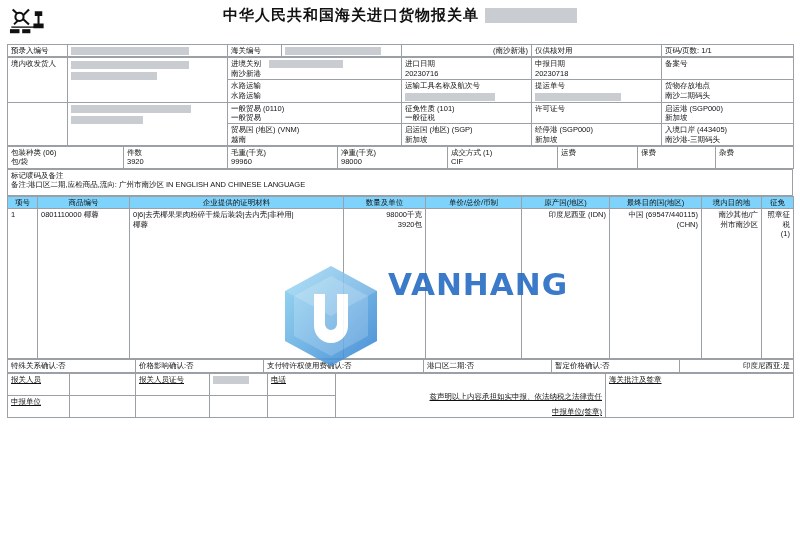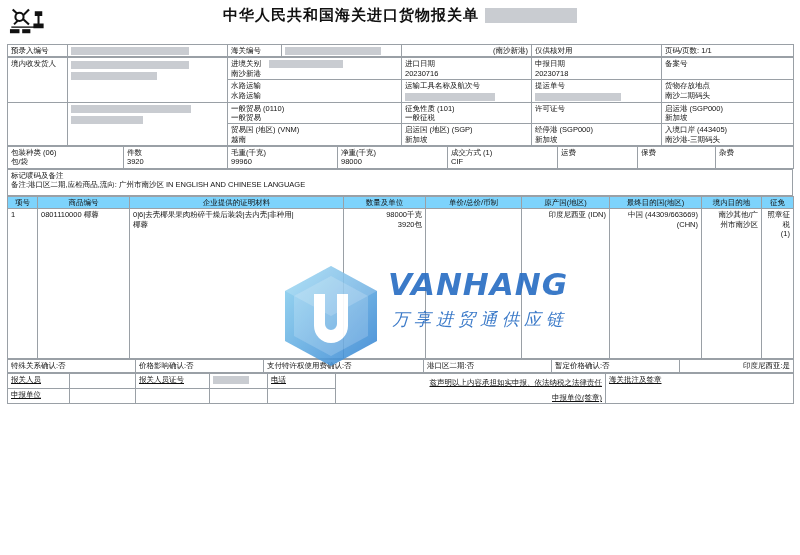--- a/index.html
+++ b/index.html
@@ -75,21 +75,20 @@
   }
   .tall2 { height: 150px; }
 
   
   .wm {
     position: absolute;
     left: 276px; top: 262px;
     width: 420px; height: 108px;
     pointer-events: none;
     opacity: 0.92;
-    font-style: italic;
   }
   .wm-text {
     position: absolute;
     left: 112px; top: 4px;
     font-family: "DejaVu Sans", sans-serif;
     font-size: 31px;
     font-weight: bold;
     color: #2b6fc4;
     letter-spacing: 1px;
   }
@@ -350,21 +349,21 @@
         <div>椰蓉</div>
       </td>
       <td class="center">
         <div>98000千克</div>
         <div>3920包</div>
       </td>
       <td>
         <div></div>
       </td>
       <td class="center">印度尼西亚 (IDN)</td>
-      <td class="center">中国 (44309/663669) (CHN)</td>
+      <td class="center">中国 (69547/440115) (CHN)</td>
       <td class="center">
         <div>南沙其他/广</div>
         <div>州市南沙区</div>
       </td>
       <td class="center">
         <div>照章征税</div>
         <div>(1)</div>
       </td>
     </tr>
   </tbody>
@@ -414,21 +413,21 @@
       <col style="width:188px">
     </colgroup>
     <tbody>
         <tr>
       <td>报关人员</td>
       <td></td>
       <td>报关人员证号</td>
       <td><span class="redact" style="width:36px"></span></td>
       <td>电话</td>
       <td rowspan="2" class="center">
-        <div style="margin-top:3px">兹声明以上内容承担如实申报、依法纳税之法律责任</div>
+        <div style="margin-top:17px">兹声明以上内容承担如实申报、依法纳税之法律责任</div>
         <div style="margin-top:6px">申报单位(签章)</div>
       </td>
       <td rowspan="2">海关批注及签章</td>
     </tr>
     <tr>
       <td>申报单位</td>
       <td></td>
       <td></td>
       <td></td>
       <td></td>
@@ -447,16 +446,15 @@
           <stop offset="0%" stop-color="#bfe6f7"></stop>
           <stop offset="100%" stop-color="#3f8fd8"></stop>
         </linearGradient>
       </defs>
       <polygon points="55,4 101,29 101,79 55,104 9,79 9,29" fill="url(#g1)" opacity="0.95"></polygon>
       <polygon points="55,14 92,34 92,74 55,94 18,74 18,34" fill="#ffffff" opacity="0.18"></polygon>
       <path d="M38 32 h11 v30 a6 6 0 0 0 12 0 V32 h11 v32 a17 17 0 0 1 -34 0 z" fill="#ffffff"></path>
       <polygon points="55,4 101,29 55,54 9,29" fill="#ffffff" opacity="0.18"></polygon>
     </svg>
     <div class="wm-text">VANHANG</div>
-    <div class="wm-sub">万享进贸通供应链</div>
   </div>
 
 </div>
 
 </body></html>

